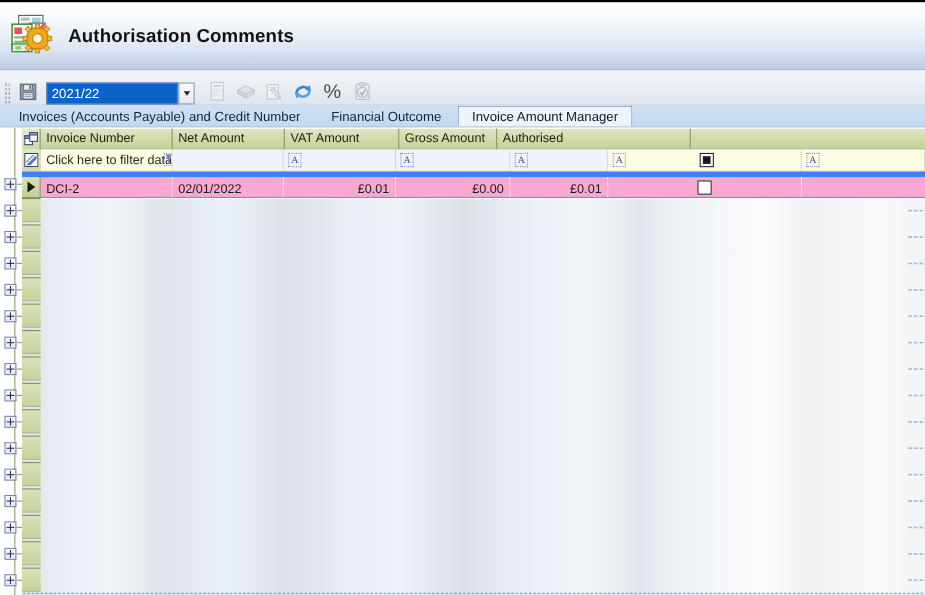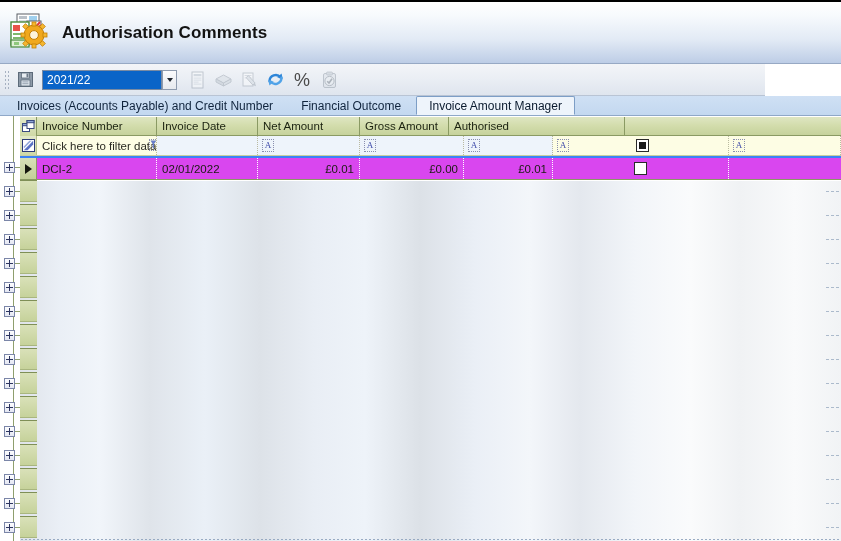--- a/index.html
+++ b/index.html
@@ -38,24 +38,24 @@
     font-size: 17px;
     font-weight: bold;
     color: #121212;
     letter-spacing: 0.1px;
     white-space: nowrap;
   }
 
   
   .toolbar {
     position: absolute; left: 0; top: 64px;
-    width: 765px; height: 32px;
+    width: 841px; height: 32px;
     background: linear-gradient(to bottom, #f3f5f8 0%, #eaeef4 48%, #dfe5ee 100%);
     border-bottom: 1px solid #b9c4d4;
-    display: flex; align-items: center;
+    display: flex; align-items: flex-end;
     padding-left: 4px;
   }
   .tb-grip {
     width: 6px; height: 20px;
     margin-right: 2px;
     background-image: radial-gradient(#9aa6b8 40%, transparent 41%);
     background-size: 3px 4px;
     opacity: .85;
   }
   .tb-btn {
@@ -236,22 +236,22 @@
     width: 7px; height: 7px;
     background: #1a1a1a;
   }
 
   .data-row {
     position: absolute; left: 0;
     width: 821px; height: 24px;
     display: flex;
   }
   .data-row.selected {
-    background: #d946ef;
-    border-top: 2px solid #3b82f6;
+    background: #f9a8d4;
+    border-top: 5px solid #3b82f6;
     border-bottom: 1px solid #8a9a63;
   }
   .row-indicator {
     width: 17px; height: 100%;
     flex: 0 0 auto;
     background: linear-gradient(to bottom, #d8e0b8 0%, #c3cf98 100%);
     border-right: 1px solid #8a9a63;
     display: flex; align-items: center; justify-content: center;
   }
   .row-indicator .arrow {
@@ -516,22 +516,22 @@
         <div class="hdr-corner">
           <svg width="13" height="13" viewBox="0 0 13 13">
             <rect x="0.5" y="3.5" width="7" height="8" fill="#ffffff" stroke="#3a4a80" stroke-width="1"></rect>
             <rect x="0.5" y="3.5" width="7" height="2.2" fill="#8fa5d8" stroke="#3a4a80" stroke-width="1"></rect>
             <rect x="5" y="0.5" width="7" height="8" fill="#ffffff" stroke="#3a4a80" stroke-width="1"></rect>
             <rect x="5" y="0.5" width="7" height="2.2" fill="#8fa5d8" stroke="#3a4a80" stroke-width="1"></rect>
           </svg>
         </div>
         <div id="hdr-cells" style="display:flex">
             <div class="hdr-cell" style="width: 120px;">Invoice Number</div>
-            <div class="hdr-cell" style="width: 101px;">Invoice Date</div>
             <div class="hdr-cell" style="width: 102px;">Net Amount</div>
+            <div class="hdr-cell" style="width: 104px;">VAT Amount</div>
             <div class="hdr-cell" style="width: 89px;">Gross Amount</div>
             <div class="hdr-cell" style="width: 176px;">Authorised</div>
           </div>
       </div>
 
       <div class="filter-row">
         <div class="filter-corner">
           <svg width="13" height="13" viewBox="0 0 13 13">
             <rect x="0.5" y="0.5" width="12" height="12" fill="#ffffff" stroke="#2c3a76" stroke-width="1"></rect>
             <polygon points="1.8,11.2 11.2,1.8 11.2,5.6 5.6,11.2" fill="#5b74c4"></polygon>

